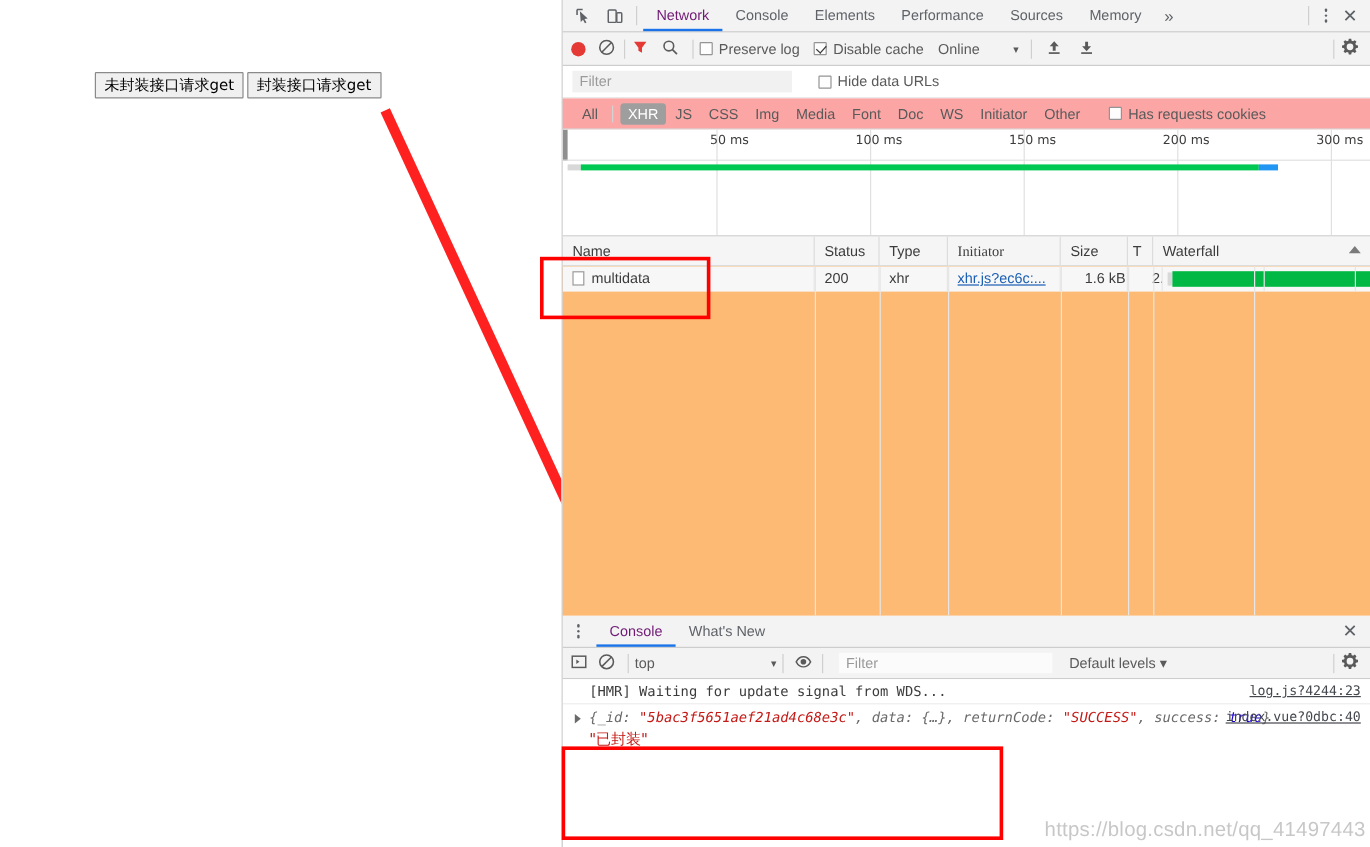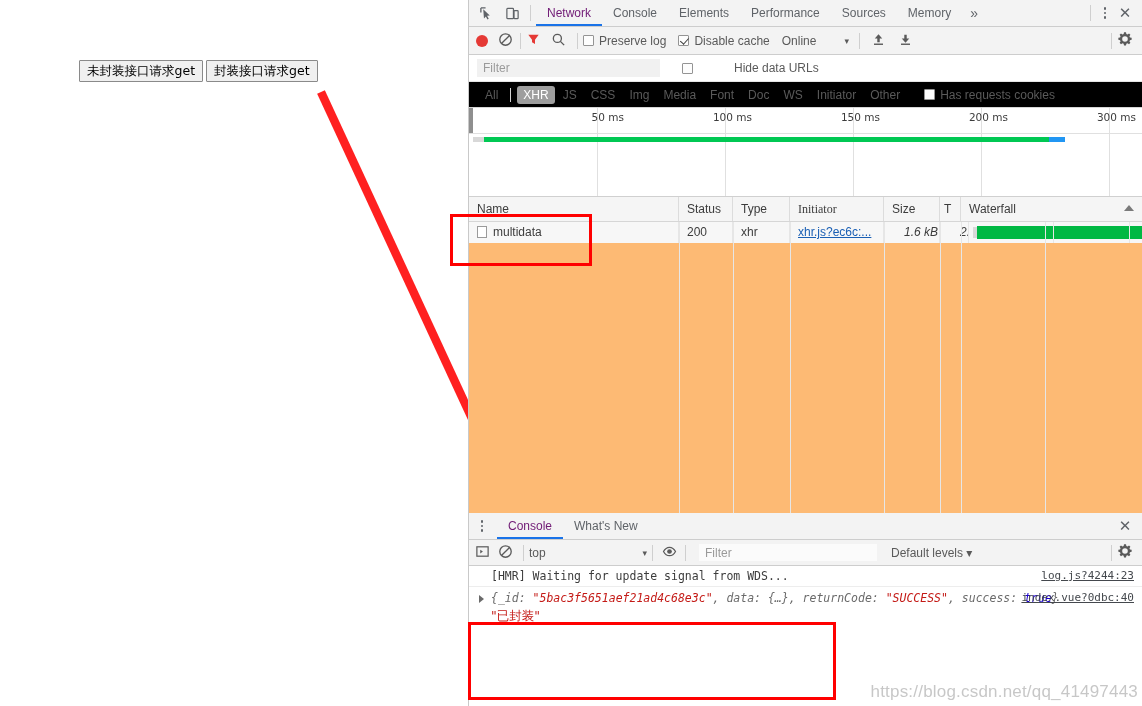--- a/index.html
+++ b/index.html
@@ -201,21 +201,21 @@
     font-size: 12px;
     color: #9a9a9a;
     padding: 0 6px;
     box-sizing: border-box;
   }
   #filter-input::placeholder { color: #9a9a9a; }
 
   
   #type-row {
     height: 26px;
-    background: #000000;
+    background: #fca5a5;
     border-bottom: 1px solid #d6d6d6;
     display: flex;
     align-items: center;
     padding-left: 10px;
     box-sizing: border-box;
   }
   .type-chip {
     font-size: 12px;
     color: #5a5a5a;
     padding: 2px 6px;
@@ -314,21 +314,21 @@
   .td {
     font-size: 12px;
     color: #3c3c3c;
     line-height: 21px;
     padding-left: 8px;
     border-right: 1px solid #e6e6e6;
     box-sizing: border-box;
     overflow: hidden;
     white-space: nowrap;
   }
-  .td.num { text-align: center; padding-right: 8px; padding-left: 20px; font-style: italic; }
+  .td.num { text-align: center; padding-right: 8px; padding-left: 20px; }
   .td.last { border-right: none; padding-left: 0; position: relative; }
   .file-icon {
     display: inline-block;
     width: 10px; height: 12px;
     border: 1px solid #9a9a9a;
     background: #ffffff;
     vertical-align: -2px;
     margin-right: 6px;
     box-sizing: border-box;
   }
@@ -615,21 +615,21 @@
                      l-1.7 0.35 -0.5 1.2 0.95 1.45 -1.4 1.4 -1.45 -0.95 -1.2 0.5 -0.35 1.7 h-2
                      l-0.35 -1.7 -1.2 -0.5 -1.45 0.95 -1.4 -1.4 0.95 -1.45 -0.5 -1.2 -1.7 -0.35 v-2
                      l1.7 -0.35 0.5 -1.2 -0.95 -1.45 1.4 -1.4 1.45 0.95 1.2 -0.5 Z" fill="#5a5a5a" fill-rule="evenodd"></path>
           </svg>
         </div>
       </div>
     </div>
 
     <div id="filter-row">
       <input id="filter-input" type="text" placeholder="Filter" style="">
-      <div class="cb-label" style="margin-left:22px;gap:36px;">
+      <div class="cb-label" style="margin-left:22px;">
         <span class="cb"></span>
         <span>Hide data URLs</span>
       </div>
     </div>
 
     <div id="type-row">
       <div class="type-chip">All</div>
       <div class="type-sep"></div>
       <div class="type-chip selected">XHR</div>
       <div class="type-chip">JS</div>

